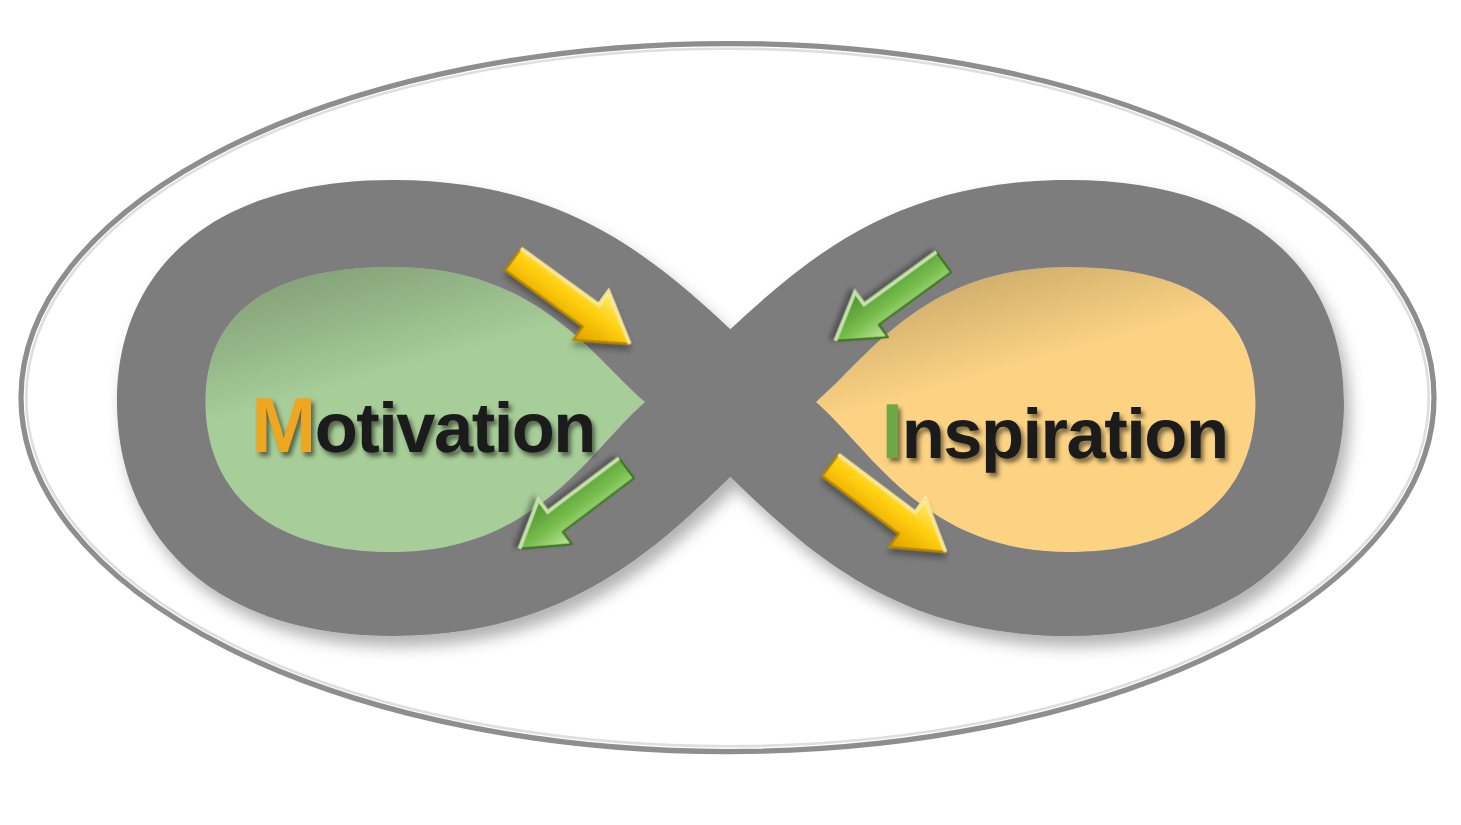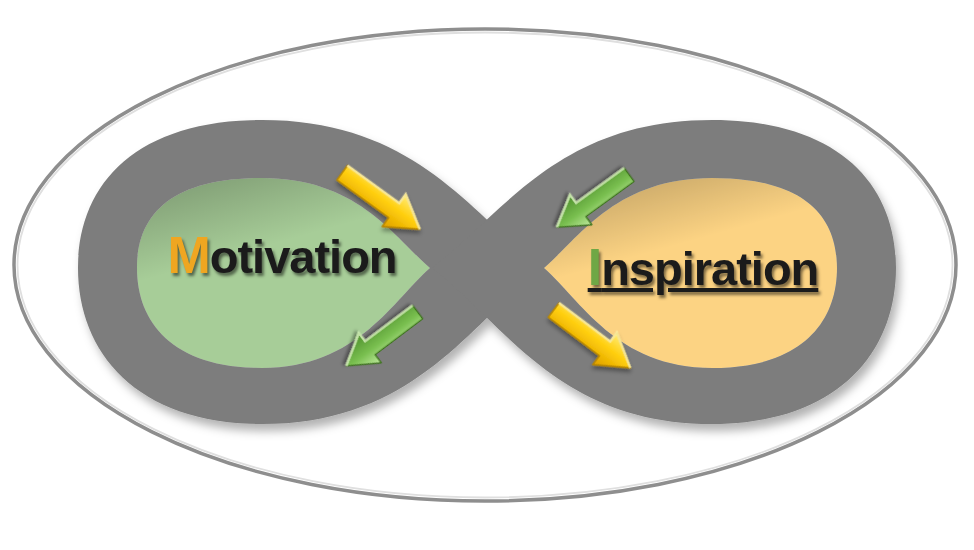--- a/index.html
+++ b/index.html
@@ -16,22 +16,22 @@
     transform:translate(-50%,-50%);
     font-size:47px;
     font-weight:600;
     letter-spacing:-1px;
     color:var(--text,#1b1b1b);
     text-shadow:2px 3px 3px rgba(0,0,0,.50);
     white-space:nowrap;
     user-select:none;
   }
   .loop-label .initial{font-size:52px;font-weight:700;}
-  #label-motivation{left:282px;top:255px;}
-  #label-inspiration{left:703px;top:267px;text-decoration:underline;}
+  #label-motivation{left:282px;top:284px;}
+  #label-inspiration{left:703px;top:288px;}
   #label-motivation .initial{color:var(--left-initial,#EFA621);}
   #label-inspiration .initial{color:var(--right-initial,#6FA745);}
 </style>
 </head>
 <body>
 
 <div class="stage">
 
   <svg width="974" height="550" viewBox="0 0 974 550">
     <defs>

